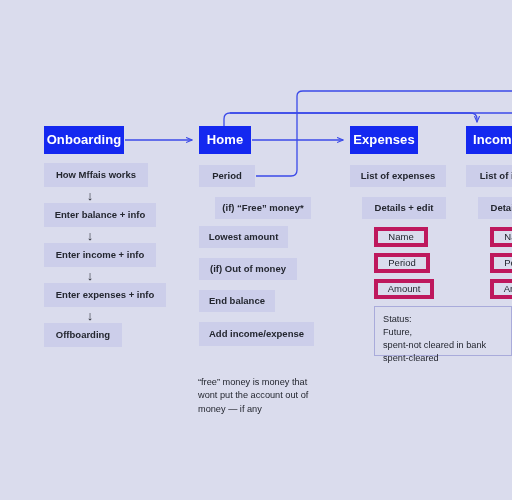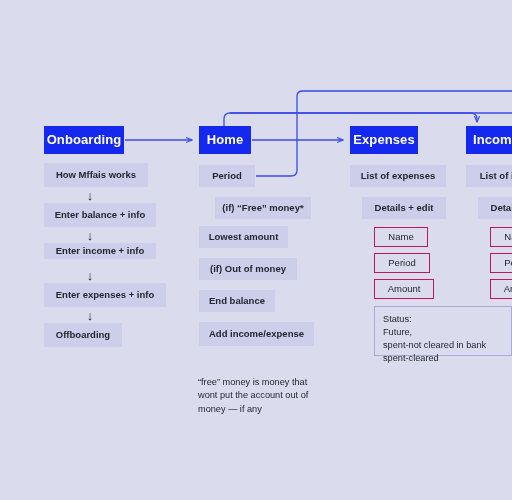--- a/index.html
+++ b/index.html
@@ -42,21 +42,21 @@
     font-weight: bold;
     font-size: 13px;
     letter-spacing: 0.1px;
   }
   .node.fill {
     background: #ccceea;
     font-weight: bold;
   }
   .node.outline {
     background: transparent;
-    border: 1px solid #be185d;
+    border: 4px solid #be185d;
   }
   .node.statusbox {
     background: transparent;
     border: 1px solid #a9abdb;
     display: block;
     text-align: left;
     padding: 6px 8px;
     white-space: pre-line;
     line-height: 1.42;
     font-size: 9.2px;
@@ -97,21 +97,21 @@
       <path d="M224,154 L224,119 Q224,113 230,113 L470,113"></path>
       <path d="M470,113 Q477,113 477,119 L477,122" marker-end="url(#ah)"></path>
       <path d="M230,113 L512,113"></path>
     </g>
   </svg>
 
   <div id="nodes">
       <div class="node header" style="left: 44px; top: 126px; width: 80px; height: 28px;">Onboarding</div>
       <div class="node fill" style="left: 44px; top: 163px; width: 104px; height: 24px;">How Mffais works</div>
       <div class="node fill" style="left: 44px; top: 203px; width: 112px; height: 24px;">Enter balance + info</div>
-      <div class="node fill" style="left: 44px; top: 243px; width: 112px; height: 16px;">Enter income + info</div>
+      <div class="node fill" style="left: 44px; top: 243px; width: 112px; height: 24px;">Enter income + info</div>
       <div class="node fill" style="left: 44px; top: 283px; width: 122px; height: 24px;">Enter expenses + info</div>
       <div class="node fill" style="left: 44px; top: 323px; width: 78px; height: 24px;">Offboarding</div>
       <div class="arrowglyph" style="left: 83px; top: 189px;">↓</div>
       <div class="arrowglyph" style="left: 83px; top: 229px;">↓</div>
       <div class="arrowglyph" style="left: 83px; top: 269px;">↓</div>
       <div class="arrowglyph" style="left: 83px; top: 309px;">↓</div>
       <div class="node header" style="left: 199px; top: 126px; width: 52px; height: 28px;">Home</div>
       <div class="node fill" style="left: 199px; top: 165px; width: 56px; height: 22px;">Period</div>
       <div class="node fill" style="left: 215px; top: 197px; width: 96px; height: 22px;">(if) “Free” money*</div>
       <div class="node fill" style="left: 199px; top: 226px; width: 89px; height: 22px;">Lowest amount</div>

